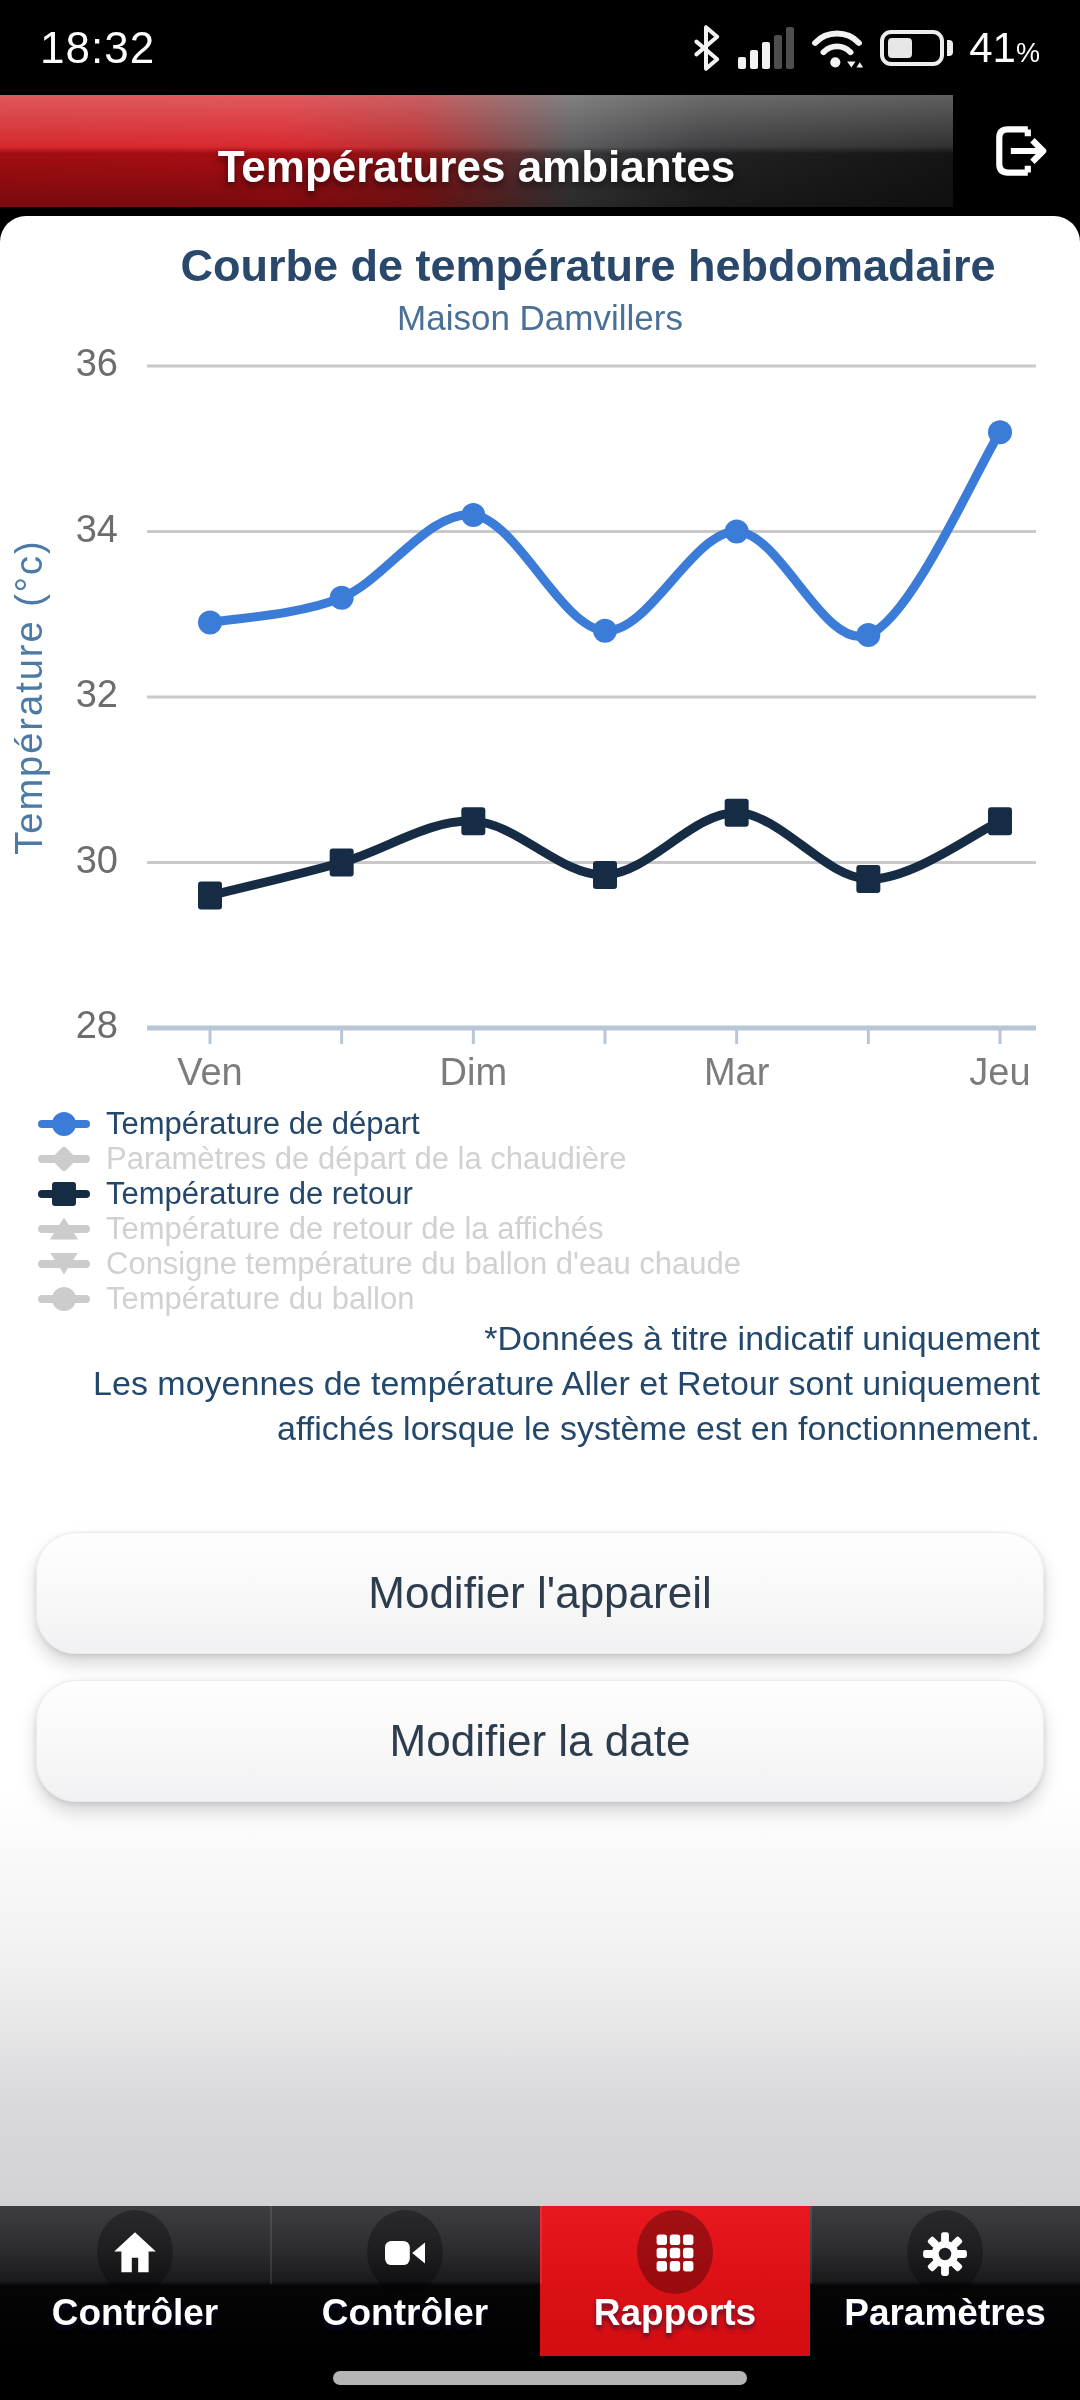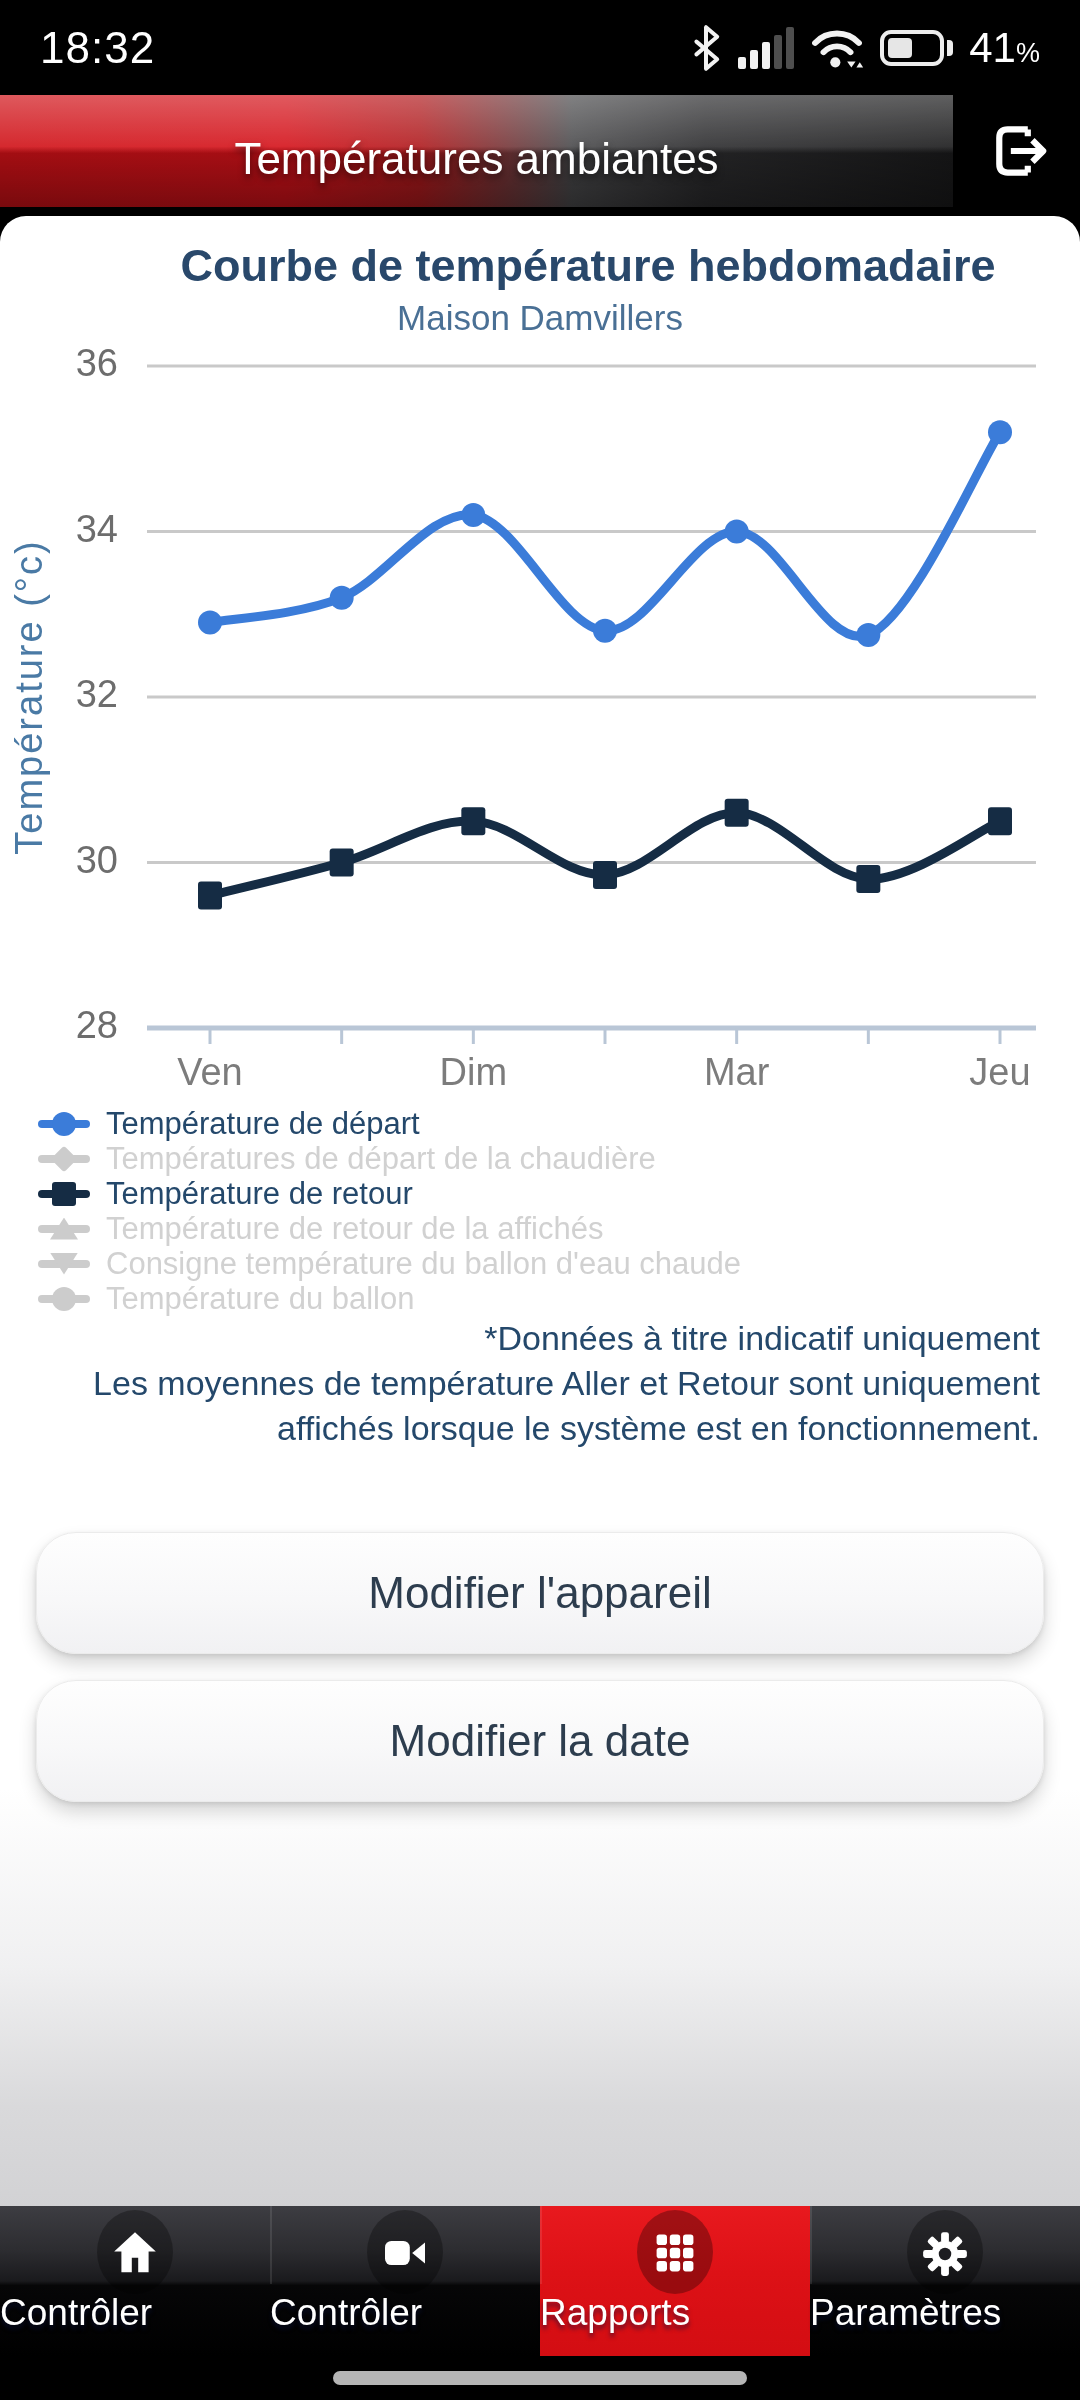--- a/index.html
+++ b/index.html
@@ -20,22 +20,22 @@
   .bat-tip{width:6px;height:16px;background:#ededed;border-radius:0 4px 4px 0;margin-left:3px;}
   .pct{font-size:42px;font-weight:400;}
   .pct-sign{font-size:27px;}
 
   
   .header{position:absolute;top:95px;left:0;width:1080px;height:112px;}
   .header-main{position:absolute;left:0;top:0;width:953px;height:112px;
     background:linear-gradient(90deg,#d01117 0%,#d4121a 30%,#b01b1e 44%,#4a4a4c 60%,#2c2c2e 74%,#1a1a1b 100%);}
   .header-main::after{content:'';position:absolute;inset:0;
     background:linear-gradient(180deg,rgba(255,255,255,.30) 0%,rgba(255,255,255,.10) 46%,rgba(0,0,0,.22) 52%,rgba(0,0,0,.42) 100%);}
-  .header-title{position:absolute;left:0;top:8px;width:953px;height:112px;display:flex;align-items:center;
-    justify-content:center;z-index:2;color:#fff;font-size:44px;font-weight:400;
+  .header-title{position:absolute;left:0;top:16px;width:953px;height:112px;display:flex;align-items:center;
+    justify-content:center;z-index:2;color:#fff;font-size:44px;font-weight:700;
     text-shadow:0 4px 7px rgba(0,0,0,.55);}
   .exit-btn{position:absolute;right:0;top:0;width:127px;height:112px;background:#000;
     display:flex;align-items:center;justify-content:center;z-index:2;}
 
   
   .content{position:absolute;top:216px;left:0;width:1080px;height:1990px;
     border-radius:26px 26px 0 0;
     background:linear-gradient(180deg,#ffffff 0%,#ffffff 79%,#f0f0f1 88%,#d9d9db 95%,#d2d2d4 100%);}
   .chart-title{position:absolute;top:24px;left:0;width:100%;text-align:center;
     font-size:45px;font-weight:600;color:#29486b;padding-left:48px;}
@@ -75,22 +75,22 @@
   
   .bottom-nav{position:absolute;top:2206px;left:0;width:1080px;height:150px;display:flex;}
   .nav-tab{position:relative;flex:1;
     background:linear-gradient(180deg,#3d3d42 0%,#2c2c30 30%,#1a1a1d 50%,#060607 53%,#000 100%);}
   .nav-tab:not(:first-child)::before{content:'';position:absolute;left:0;top:0;width:2px;height:78px;
     background:rgba(255,255,255,.10);}
   .nav-tab.active{background:linear-gradient(180deg,#e8191e 0%,#dd1116 45%,#d30d12 100%);}
   .nav-ellipse{position:absolute;top:4px;left:50%;transform:translateX(-50%);
     width:76px;height:84px;border-radius:50%;background:rgba(0,0,0,.30);}
   .nav-icon{position:absolute;top:23px;left:50%;transform:translateX(-50%);}
-  .nav-label{position:absolute;top:86px;left:0;width:100%;text-align:left;color:#fff;
-    font-size:37px;font-weight:400;text-shadow:0 4px 4px rgba(8,16,60,.55);}
+  .nav-label{position:absolute;top:86px;left:0;width:100%;text-align:center;color:#fff;
+    font-size:37px;font-weight:700;text-shadow:0 4px 4px rgba(8,16,60,.55);}
 
   
   .gesture-area{position:absolute;top:2356px;left:0;width:1080px;height:44px;background:#000;}
   .gesture-pill{position:absolute;top:15px;left:333px;width:414px;height:14px;border-radius:8px;background:#b5b5b5;}
 </style>
 </head>
 <body>
 
 <div class="phone">
 
@@ -192,21 +192,21 @@
             <span class="lmk-line" style="background: rgb(59, 124, 217);"></span>
             <span class="lmk-shape circle" style="background: rgb(59, 124, 217);"></span>
           </span>
           <span class="legend-label">Température de départ</span>
         </div>
         <div class="legend-row inactive">
           <span class="lmk">
             <span class="lmk-line" style="background: rgb(204, 204, 204);"></span>
             <span class="lmk-shape diamond" style="background: rgb(204, 204, 204);"></span>
           </span>
-          <span class="legend-label">Températures de départ de la chaudière</span>
+          <span class="legend-label">Paramètres de départ de la chaudière</span>
         </div>
         <div class="legend-row">
           <span class="lmk">
             <span class="lmk-line" style="background: rgb(21, 44, 68);"></span>
             <span class="lmk-shape square" style="background: rgb(21, 44, 68);"></span>
           </span>
           <span class="legend-label">Température de retour</span>
         </div>
         <div class="legend-row inactive">
           <span class="lmk">

